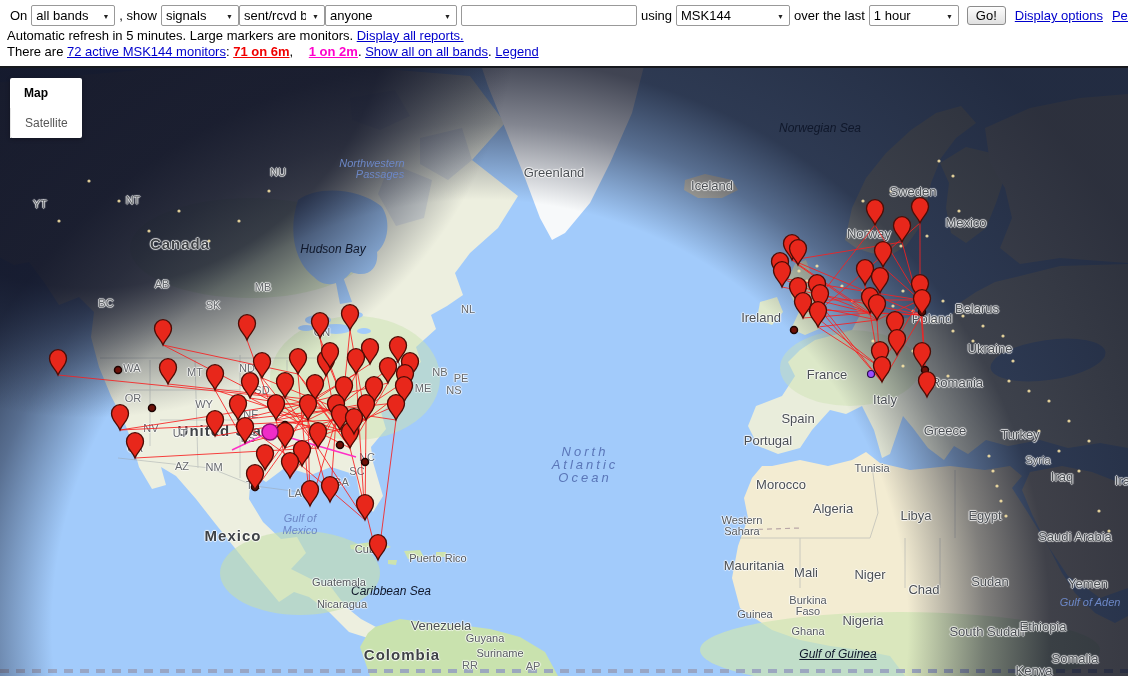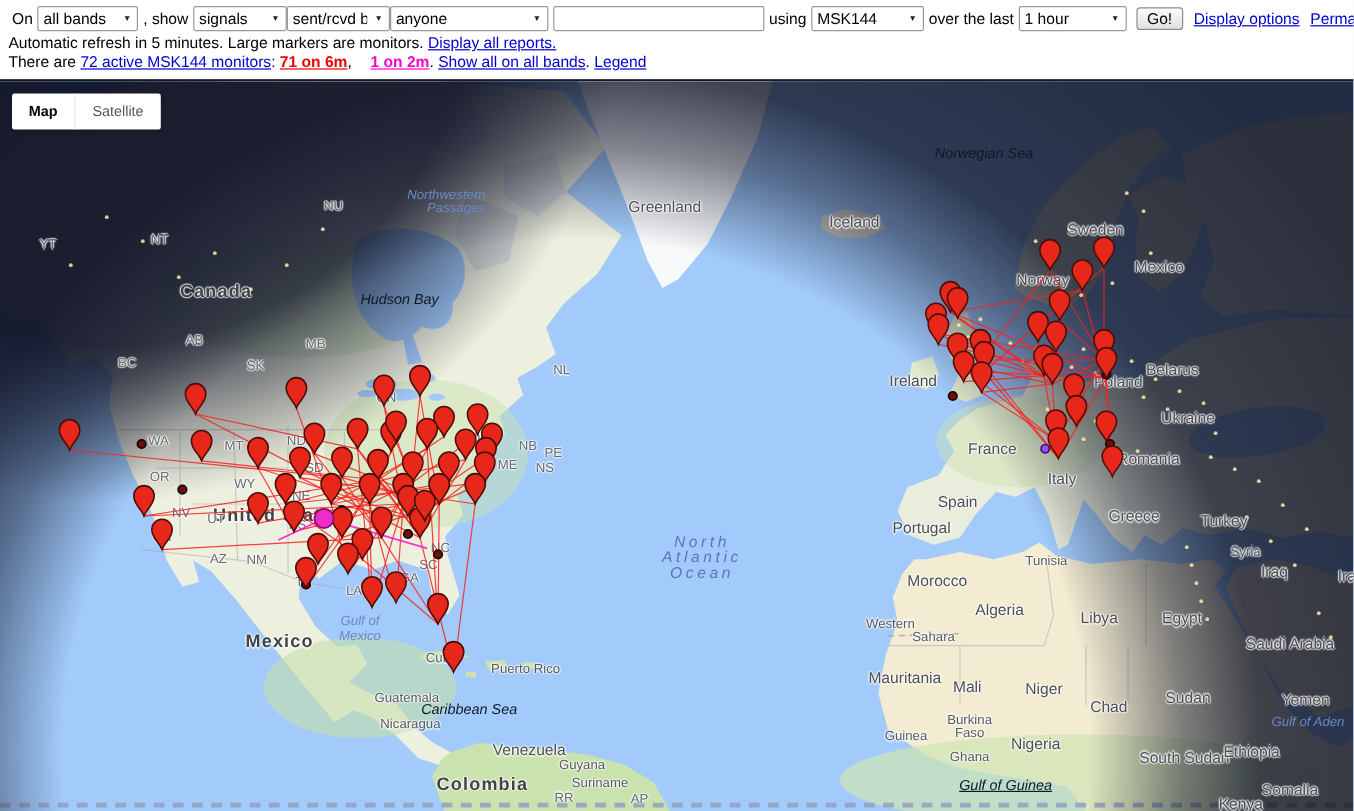--- a/index.html
+++ b/index.html
@@ -6,21 +6,21 @@
   body{width:1128px;font-family:"Liberation Sans", sans-serif;-webkit-font-smoothing:antialiased;}
 
   
   .topbar{height:66px;padding:0;background:#fff;font-size:13px;color:#000;}
   .row1{display:flex;align-items:center;padding:5px 4px 1px 6px;white-space:nowrap;}
   .row1 .lbl{margin:0 4px;}
   .sel{position:relative;display:inline-block;}
   .sel::after{content:"▼";position:absolute;right:6px;top:50%;transform:translateY(-50%);font-size:7px;color:#222;pointer-events:none;}
   select{appearance:none;-webkit-appearance:none;border:1px solid #999;background:#fff;height:21px;
          font-family:"Liberation Sans",sans-serif;font-size:13px;padding:0 18px 0 4px;border-radius:2px;color:#000;}
-  .w-band{width:84px}.w-sig{width:78px}.w-dir{width:86px}.w-who{width:132px}.w-mod{width:94px}.w-time{width:90px}
+  .w-band{width:84px}.w-sig{width:78px}.w-dir{width:86px}.w-who{width:132px}.w-mod{width:114px}.w-time{width:90px}
   input.callsign{width:168px;height:17px;border:1px solid #999;border-radius:2px;font-size:13px;padding:1px 3px;margin-left:4px;}
   button.go{margin-left:8px;font-family:"Liberation Sans",sans-serif;font-size:13px;padding:1px 8px;border:1px solid #8c8c8c;
             border-radius:3px;background:linear-gradient(#fdfdfd,#e0e0e0);cursor:pointer;}
   a{color:#0000cc;text-decoration:underline;cursor:pointer;}
   .row1 a{margin-left:9px;}
   .row2,.row3{padding:1px 6px 0 7px;line-height:15px;}
   a.red{color:#f00000;font-weight:bold;}
   a.magenta{color:#ff00cc;font-weight:bold;margin-left:12px;}
 
   
@@ -58,21 +58,21 @@
   .mlabel.ocean{font-size:13px;font-style:italic;color:#5a76b8;letter-spacing:3px;text-shadow:none;}
   svg.marks{position:absolute;inset:0;z-index:5;}
   .rlink{stroke:#f82020;stroke-width:1;opacity:.85;}
   .mlink{stroke:#ff25c6;stroke-width:1.4;opacity:.95;}
   .pin{fill:#e8271b;stroke:#4d0d06;stroke-width:1.3;cursor:pointer;}
   .rdot{fill:#6e1008;stroke:#1c0503;stroke-width:1.5;cursor:pointer;}
   .vdot{fill:#9b4dff;stroke:#2a0a4d;stroke-width:1.2;cursor:pointer;}
   .m2m{fill:#ef2cc7;stroke:#8b0e70;stroke-width:1.5;cursor:pointer;}
   
   .mapctl{position:absolute;left:10px;top:10px;z-index:6;display:flex;background:#fff;border-radius:2px;
-          box-shadow:0 1px 4px rgba(0,0,0,.3);font-size:12px;cursor:pointer;}
+          box-shadow:0 1px 4px rgba(0,0,0,.3);font-size:12px;cursor:pointer;flex-direction:column;}
   .mapctl .mbtn{padding:8px 14px;}
   .mapctl .mbtn.active{font-weight:bold;color:#000;}
   .mapctl .mbtn.inactive{color:#565656;border-left:1px solid #e6e6e6;}
 </style>
 </head>
 <body>
 
 <div class="topbar">
   <div class="row1">
     <span class="lbl">On</span>
@@ -202,21 +202,21 @@
       <span class="mlabel country-sm" style="left: 1038px; top: 392px;">Syria</span>
       <span class="mlabel country" style="left: 1062px; top: 408px;">Iraq</span>
       <span class="mlabel country" style="left: 1126px; top: 412px;">Iran</span>
       <span class="mlabel country-sm" style="left: 872px; top: 400px;">Tunisia</span>
       <span class="mlabel country" style="left: 781px; top: 416px;">Morocco</span>
       <span class="mlabel country" style="left: 833px; top: 440px;">Algeria</span>
       <span class="mlabel country" style="left: 916px; top: 447px;">Libya</span>
       <span class="mlabel country" style="left: 985px; top: 447px;">Egypt</span>
       <span class="mlabel country" style="left: 1075px; top: 468px;">Saudi Arabia</span>
       <span class="mlabel country-sm" style="left: 742px; top: 452px;">Western</span>
-      <span class="mlabel country-sm" style="left: 742px; top: 463px; margin-left: 36px;">Sahara</span>
+      <span class="mlabel country-sm" style="left: 742px; top: 463px;">Sahara</span>
       <span class="mlabel country" style="left: 754px; top: 497px;">Mauritania</span>
       <span class="mlabel country" style="left: 806px; top: 504px;">Mali</span>
       <span class="mlabel country" style="left: 870px; top: 506px;">Niger</span>
       <span class="mlabel country" style="left: 924px; top: 521px;">Chad</span>
       <span class="mlabel country" style="left: 990px; top: 513px;">Sudan</span>
       <span class="mlabel country" style="left: 1088px; top: 515px;">Yemen</span>
       <span class="mlabel country-sm" style="left: 808px; top: 532px;">Burkina</span>
       <span class="mlabel country-sm" style="left: 808px; top: 543px;">Faso</span>
       <span class="mlabel country-sm" style="left: 755px; top: 546px;">Guinea</span>
       <span class="mlabel country" style="left: 863px; top: 552px;">Nigeria</span>

